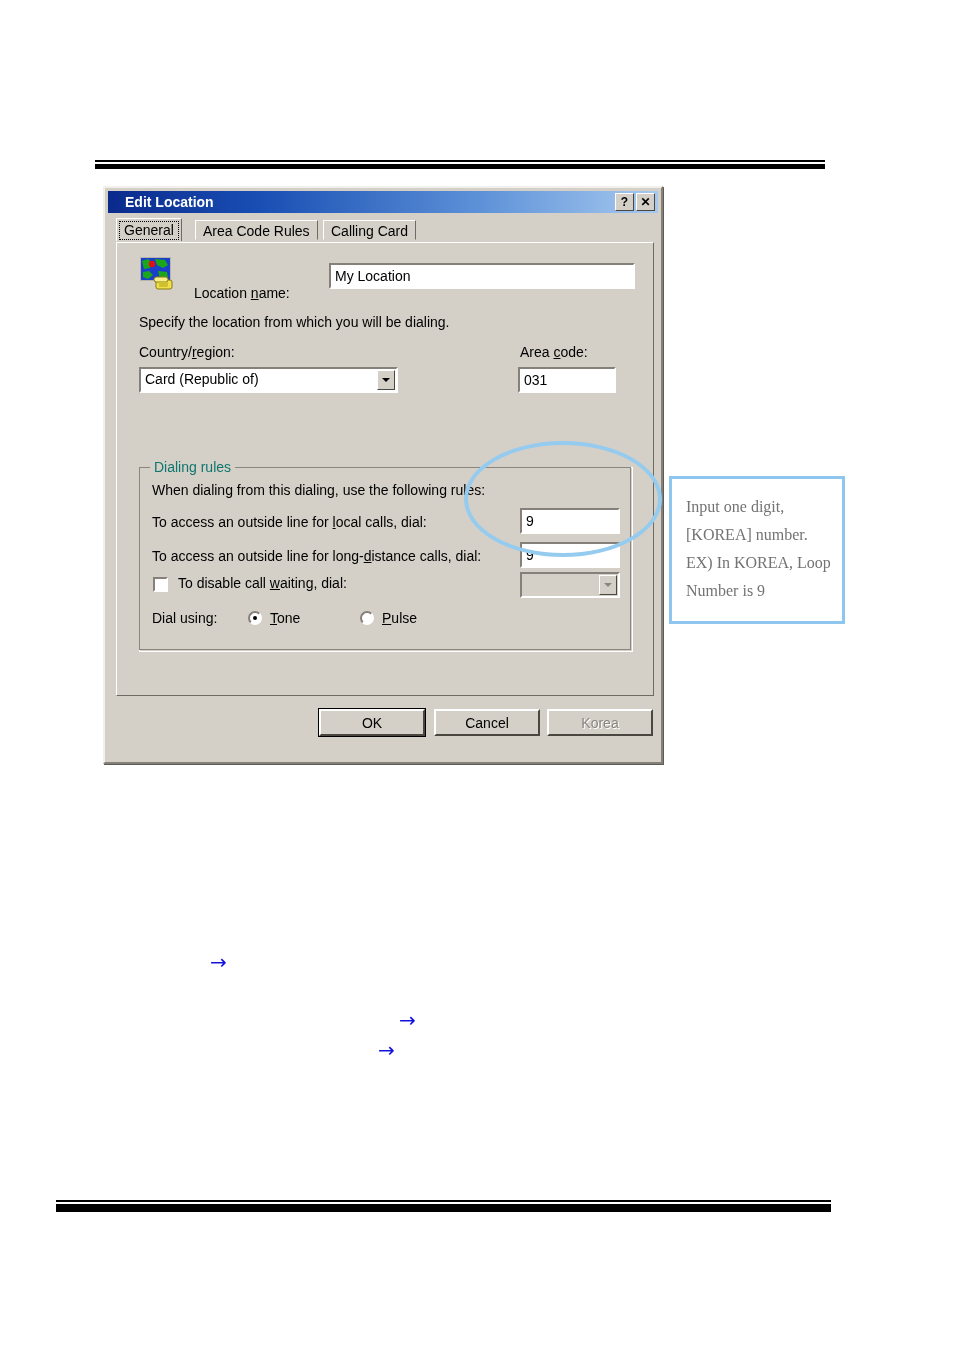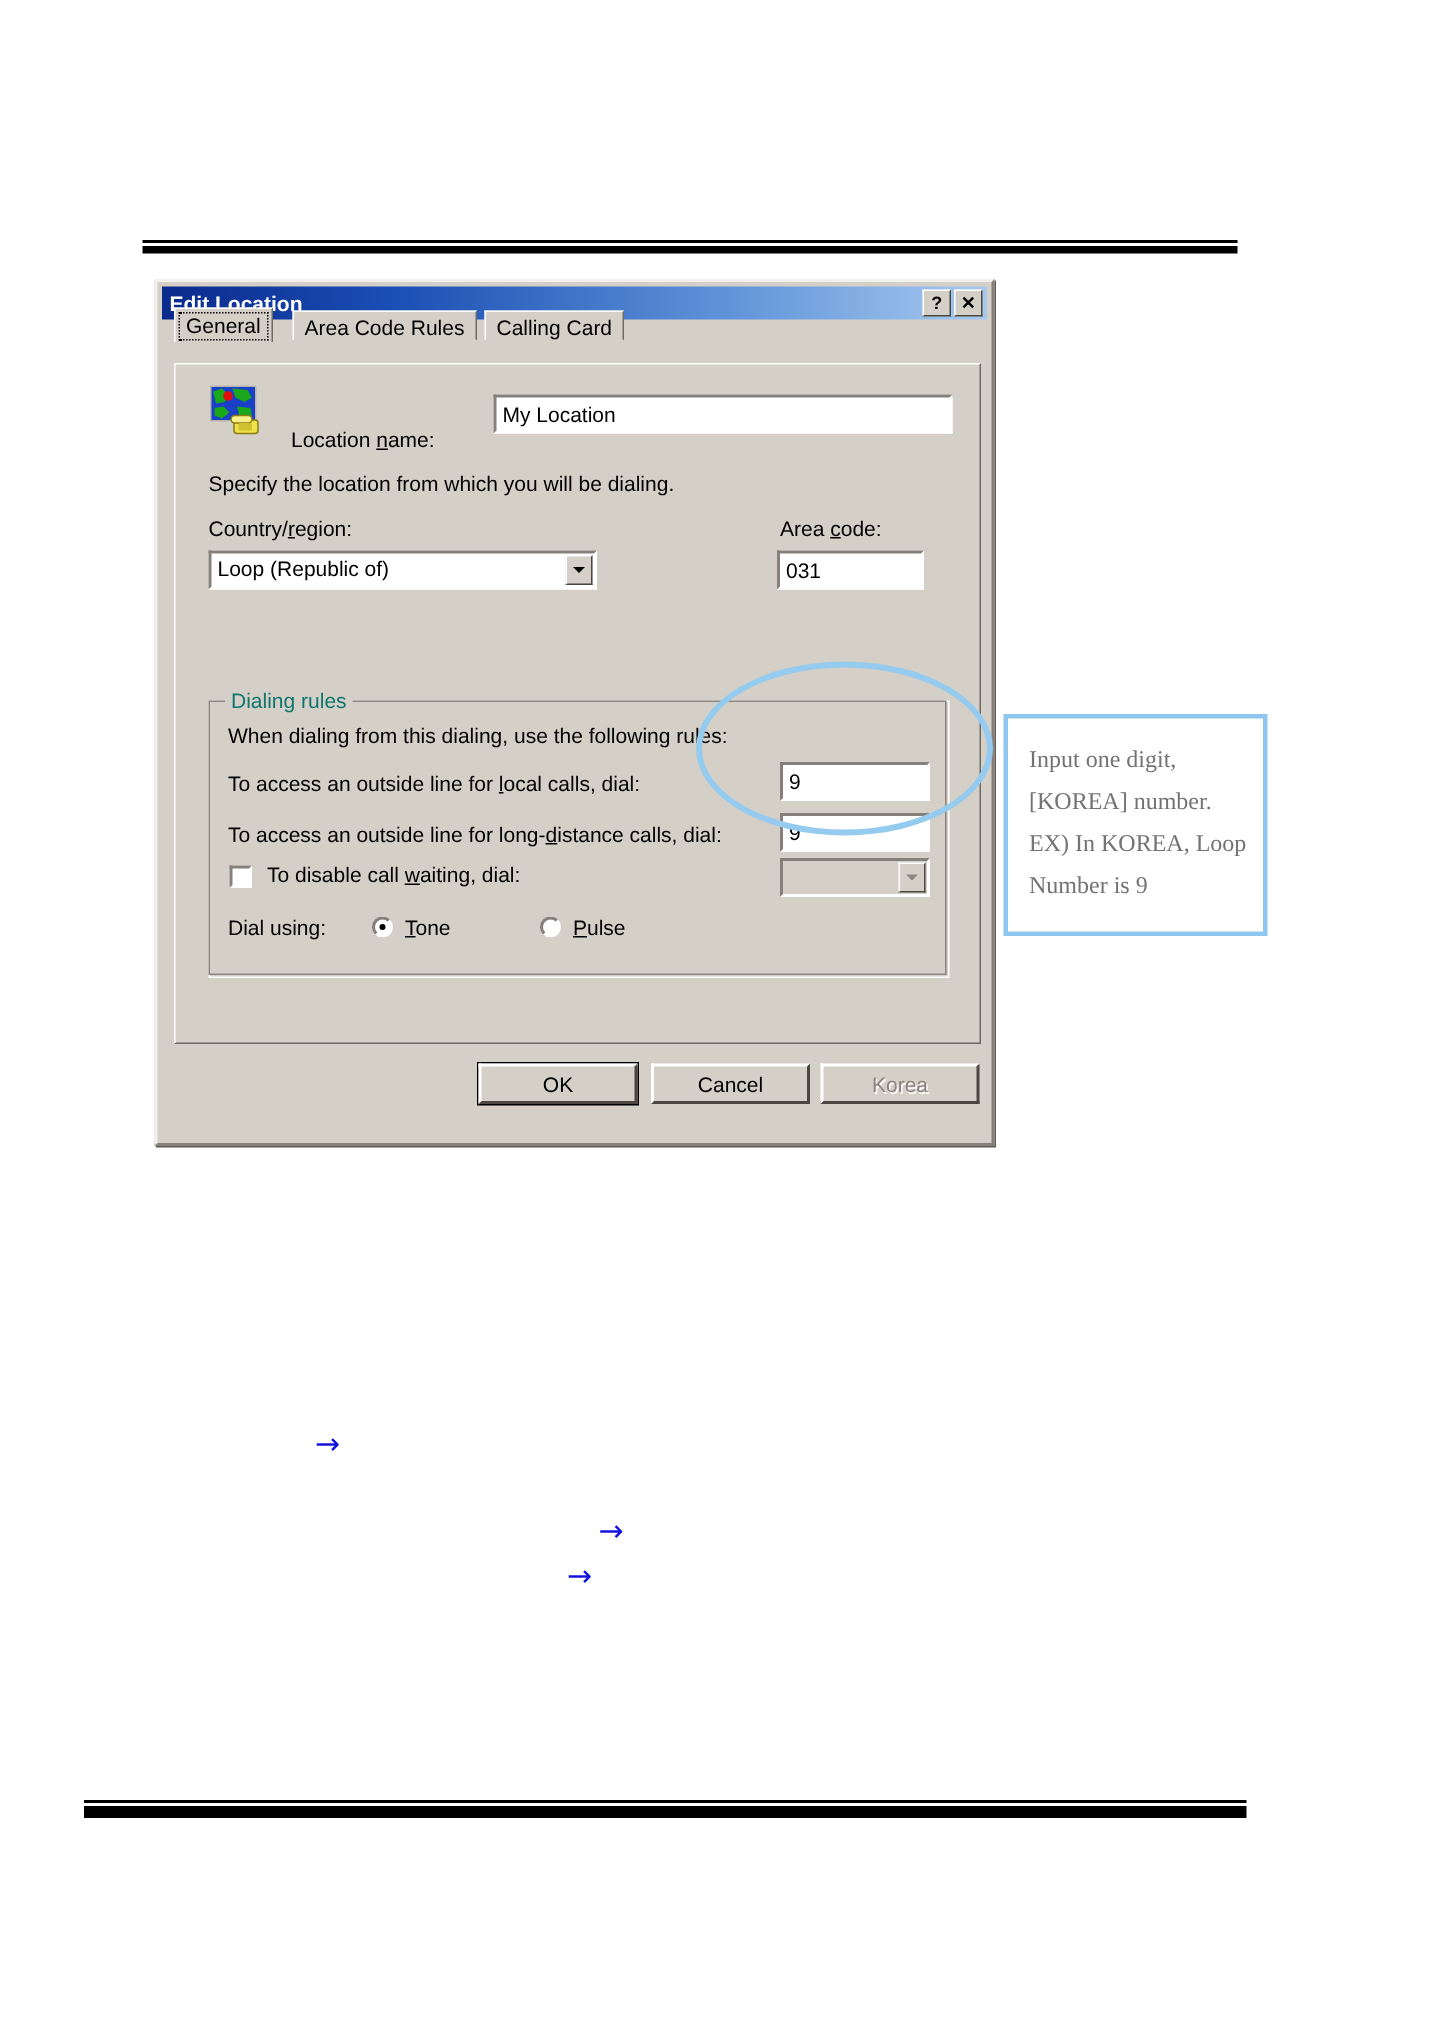--- a/index.html
+++ b/index.html
@@ -60,20 +60,21 @@
   }
   #titlebar {
     position: absolute;
     left: 3px;
     top: 3px;
     right: 3px;
     height: 22px;
     background: linear-gradient(to right, #0a2a8c 0%, #1a4fb4 28%, #5e92d8 68%, #a7c9ef 100%);
     display: flex;
     align-items: center;
+    padding-left: 12px;
   }
   #titlebar-text {
     color: #ffffff;
     font-size: 14px;
     font-weight: bold;
     padding-left: 5px;
     letter-spacing: 0px;
     white-space: nowrap;
   }
   .title-btns {
@@ -95,21 +96,21 @@
     font-weight: bold;
     color: #000000;
     line-height: 1;
     box-sizing: border-box;
   }
 
   
   #tabstrip {
     position: absolute;
     left: 11px;
-    top: 17px;
+    top: 30px;
     width: 538px;
     height: 22px;
   }
   .tab {
     position: absolute;
     top: 2px;
     height: 20px;
     background: #d4d0c8;
     border: 1px solid;
     border-color: #ffffff #6e6a64 transparent #ffffff;
@@ -393,21 +394,21 @@
 
     <span class="lbl" style="left:77px; top:26px;margin-top:16px;">Location <u>n</u>ame:</span>
     <div class="field" style="left:212px; top:20px; width:306px; height:26px;">My Location</div>
 
     <span class="lbl" style="left:22px; top:71px;">Specify the location from which you will be dialing.</span>
 
     <span class="lbl" style="left:22px; top:101px;">Country/<u>r</u>egion:</span>
     <span class="lbl" style="left:403px; top:101px;">Area <u>c</u>ode:</span>
 
     <div class="combo" style="left:22px; top:124px; width:259px; height:26px;">
-      <span class="combo-text">Loop (Republic of)</span>
+      <span class="combo-text">Card (Republic of)</span>
       <span class="combo-btn">
         <span class="arrow-dn"></span>
       </span>
     </div>
 
     <div class="field" style="left:401px; top:124px; width:98px; height:26px;">031</div>
 
     <div id="groupbox">
       <div id="groupbox-inner"></div>
       <span id="groupbox-title">Dialin<u>g</u> rules</span>

